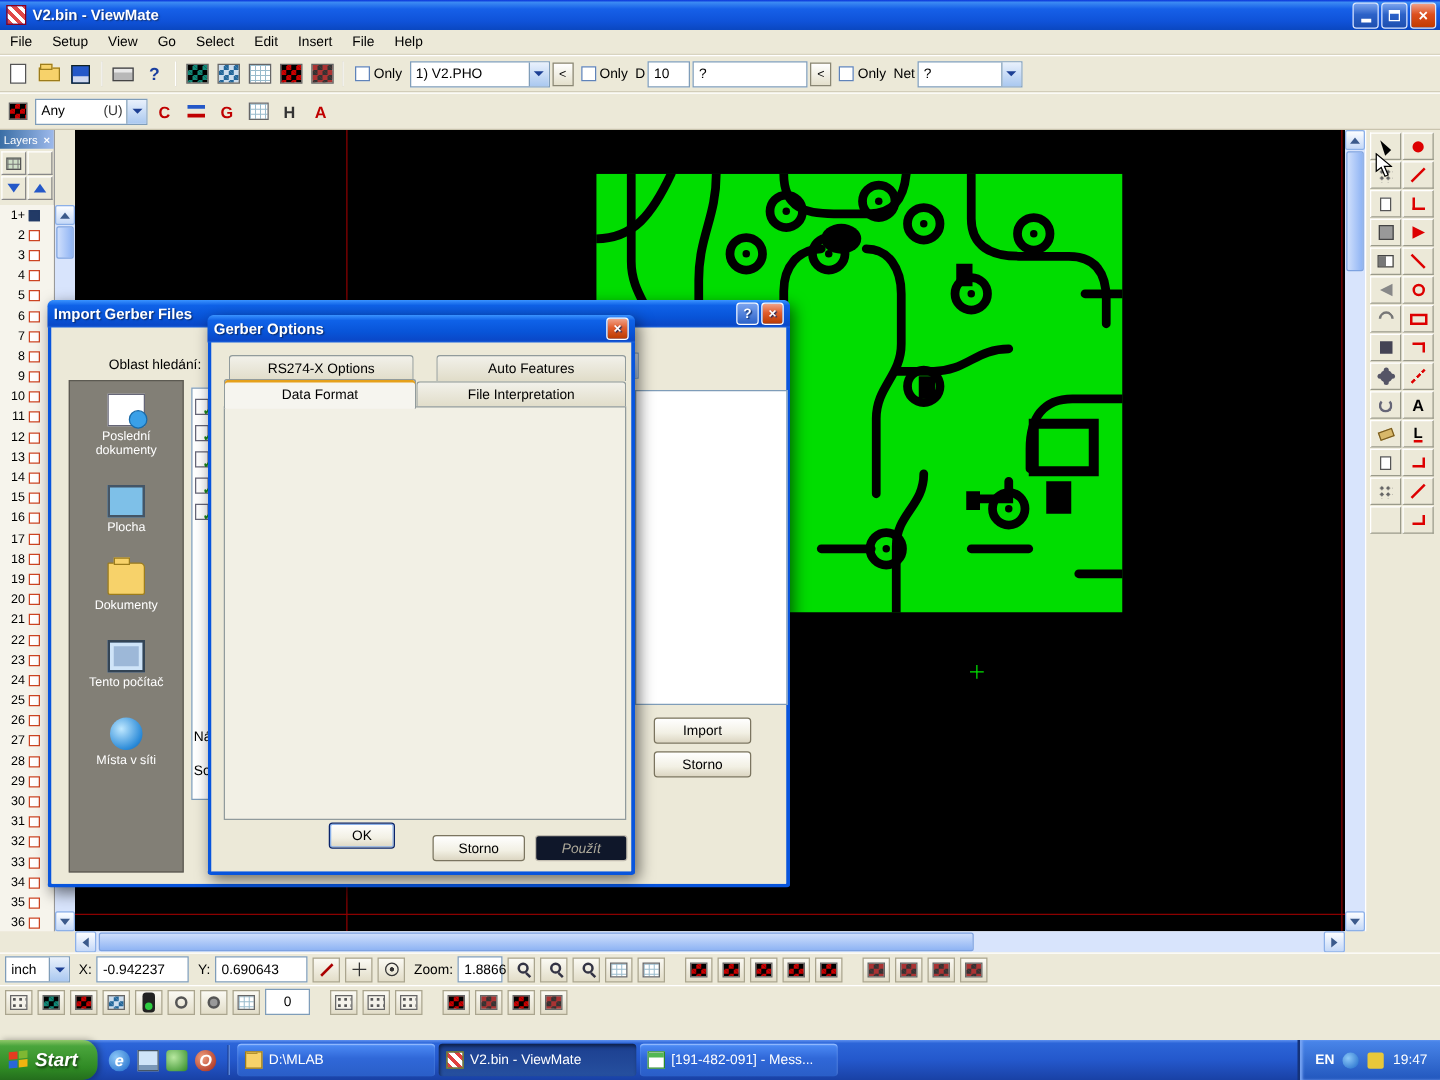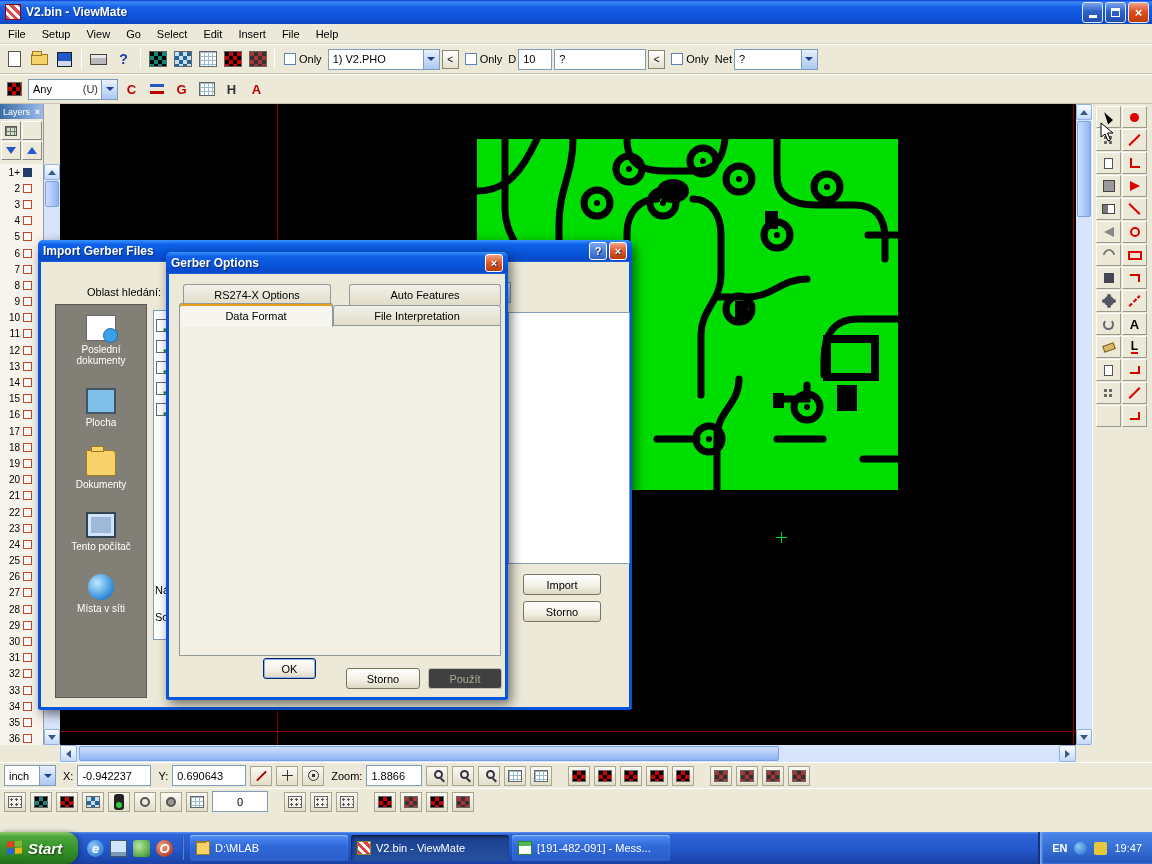--- a/index.html
+++ b/index.html
@@ -27,21 +27,21 @@
 .sbtn{width:17px;height:19px;border:1px solid #8a8774;background:linear-gradient(180deg,#fff,#e4e0cc);display:flex;align-items:center;justify-content:center;font-size:10px;}
 .only{display:flex;align-items:center;gap:3px;margin:0 4px;}
 .cb{width:12px;height:12px;border:1px solid #5f83b9;background:#fff;}
 .combo{background:#fff;border:1px solid #7f9db9;height:21px;display:flex;align-items:center;padding-left:4px;}
 .combo .val{white-space:nowrap;overflow:hidden;}
 .combo .sfx{margin-left:auto;padding-right:3px;color:#333;}
 .combo .arrow{margin-left:auto;width:16px;height:19px;background:linear-gradient(180deg,#e9f1fc,#aac8f0);border-left:1px solid #7f9db9;display:flex;align-items:center;justify-content:center;flex:none;}
 .combo .sfx + .arrow{margin-left:0;}
 .tri{width:0;height:0;border-left:4px solid transparent;border-right:4px solid transparent;border-top:4px solid #1c3f94;}
 .tinput{background:#fff;border:1px solid #7f9db9;height:21px;padding:0 4px;display:flex;align-items:center;}
-.w110{width:112px;} .w88{width:90px;} .w34{width:34px;} .w92{width:92px;} .w84{width:84px;} .w52i{width:52px;} .w74{width:74px;} .w56{width:56px;}
+.w110{width:112px;} .w88{width:90px;} .w34{width:34px;} .w92{width:92px;} .w84{width:84px;} .w52i{width:52px;} .w74{width:74px;} .w56{width:36px;}
 .i-new{width:13px;height:16px;background:#fff;border:1px solid #555;}
 .i-open{width:17px;height:11px;background:#f7d26a;border:1px solid #9c7c1c;position:relative;}
 .i-open::before{content:"";position:absolute;left:0;top:-4px;width:8px;height:3px;background:#f7d26a;border:1px solid #9c7c1c;}
 .i-save{width:15px;height:15px;background:#2458c8;border:1px solid #122;box-shadow:inset 0 -5px 0 #cfd8ee;}
 .i-print{width:17px;height:11px;background:#b8b8b8;border:1px solid #444;box-shadow:inset 0 3px 0 #e8e8e8;}
 .i-help{color:#1a3fa0;font-weight:bold;font-size:14px;}
 .red-letter{color:#c00000;font-weight:bold;font-size:13px;}
 .i-swap{width:14px;height:10px;border-top:3px solid #2458c8;border-bottom:3px solid #c00000;}
 .pat{width:18px;height:16px;border:1px solid #666;background-image:linear-gradient(45deg,#c00 25%,transparent 25%,transparent 75%,#c00 75%),linear-gradient(45deg,#c00 25%,#000 25%,#000 75%,#c00 75%);background-size:8px 8px;background-position:0 0,4px 4px;}
 .pat.blue{background-image:linear-gradient(45deg,#269 25%,transparent 25%,transparent 75%,#269 75%),linear-gradient(45deg,#269 25%,#cde 25%,#cde 75%,#269 75%);}
@@ -135,21 +135,21 @@
 .gap8{width:8px;flex:none;}
 
 
 .dialog{position:absolute;background:#ECE9D8;border:3px solid #0855dd;border-top:0;border-radius:6px 6px 3px 3px;box-shadow:3px 4px 12px rgba(0,0,0,.55);}
 .dlg-titlebar{height:22px;margin:0 -3px;border-radius:5px 5px 0 0;background:linear-gradient(180deg,#3a93ff 0%,#0f62e8 20%,#0854d8 62%,#0a48c8 92%,#1e66e0 100%);display:flex;align-items:center;color:#fff;font-weight:bold;font-size:12px;padding:0 5px;text-shadow:1px 1px 1px #0a2a6a;}
 .dlg-btns{margin-left:auto;display:flex;}
 .dlg-btn{width:18px;height:18px;margin-left:2px;border:1px solid #fff;border-radius:3px;color:#fff;font-size:11px;font-weight:bold;display:flex;align-items:center;justify-content:center;background:linear-gradient(180deg,#7ba4ef,#2c62c8);}
 .dlg-btn.close{background:linear-gradient(180deg,#f0a38a,#e25d2d 45%,#b93a00);}
 .xp-btn{height:21px;border:1px solid #7b7560;border-radius:3px;background:linear-gradient(180deg,#fff,#f2f0e4 60%,#dcd6c2);display:flex;align-items:center;justify-content:center;}
 .xp-btn.btn-default{border:1px solid #0a246a;box-shadow:inset 0 0 0 1px #89b0ea;}
-.xp-btn.disabled{color:#aca899;border-color:#c2bdb0;background:#404040;}
+.xp-btn.disabled{color:#aca899;border-color:#c2bdb0;background:#0f172a;font-style:italic;}
 
 
 .import-dialog{left:38px;top:240px;width:594px;height:470px;z-index:10;}
 .places{position:absolute;left:14px;top:64px;width:92px;height:394px;background:#827f76;border:1px solid #5c5a52;display:flex;flex-direction:column;align-items:center;padding-top:10px;gap:22px;}
 .place{display:flex;flex-direction:column;align-items:center;width:100%;}
 .place-icon{width:30px;height:26px;margin-bottom:3px;position:relative;}
 .place:nth-child(1) .place-icon{background:#fff;border:1px solid #667;}
 .place:nth-child(1) .place-icon::after{content:"";position:absolute;right:-3px;bottom:-3px;width:13px;height:13px;border-radius:50%;background:#3aa0e8;border:1px solid #1a6aa8;}
 .place:nth-child(2) .place-icon{background:#7ec0e8;border:2px solid #456;}
 .place:nth-child(3) .place-icon{background:#f7d26a;border:1px solid #9c7c1c;border-radius:1px 4px 2px 2px;}

